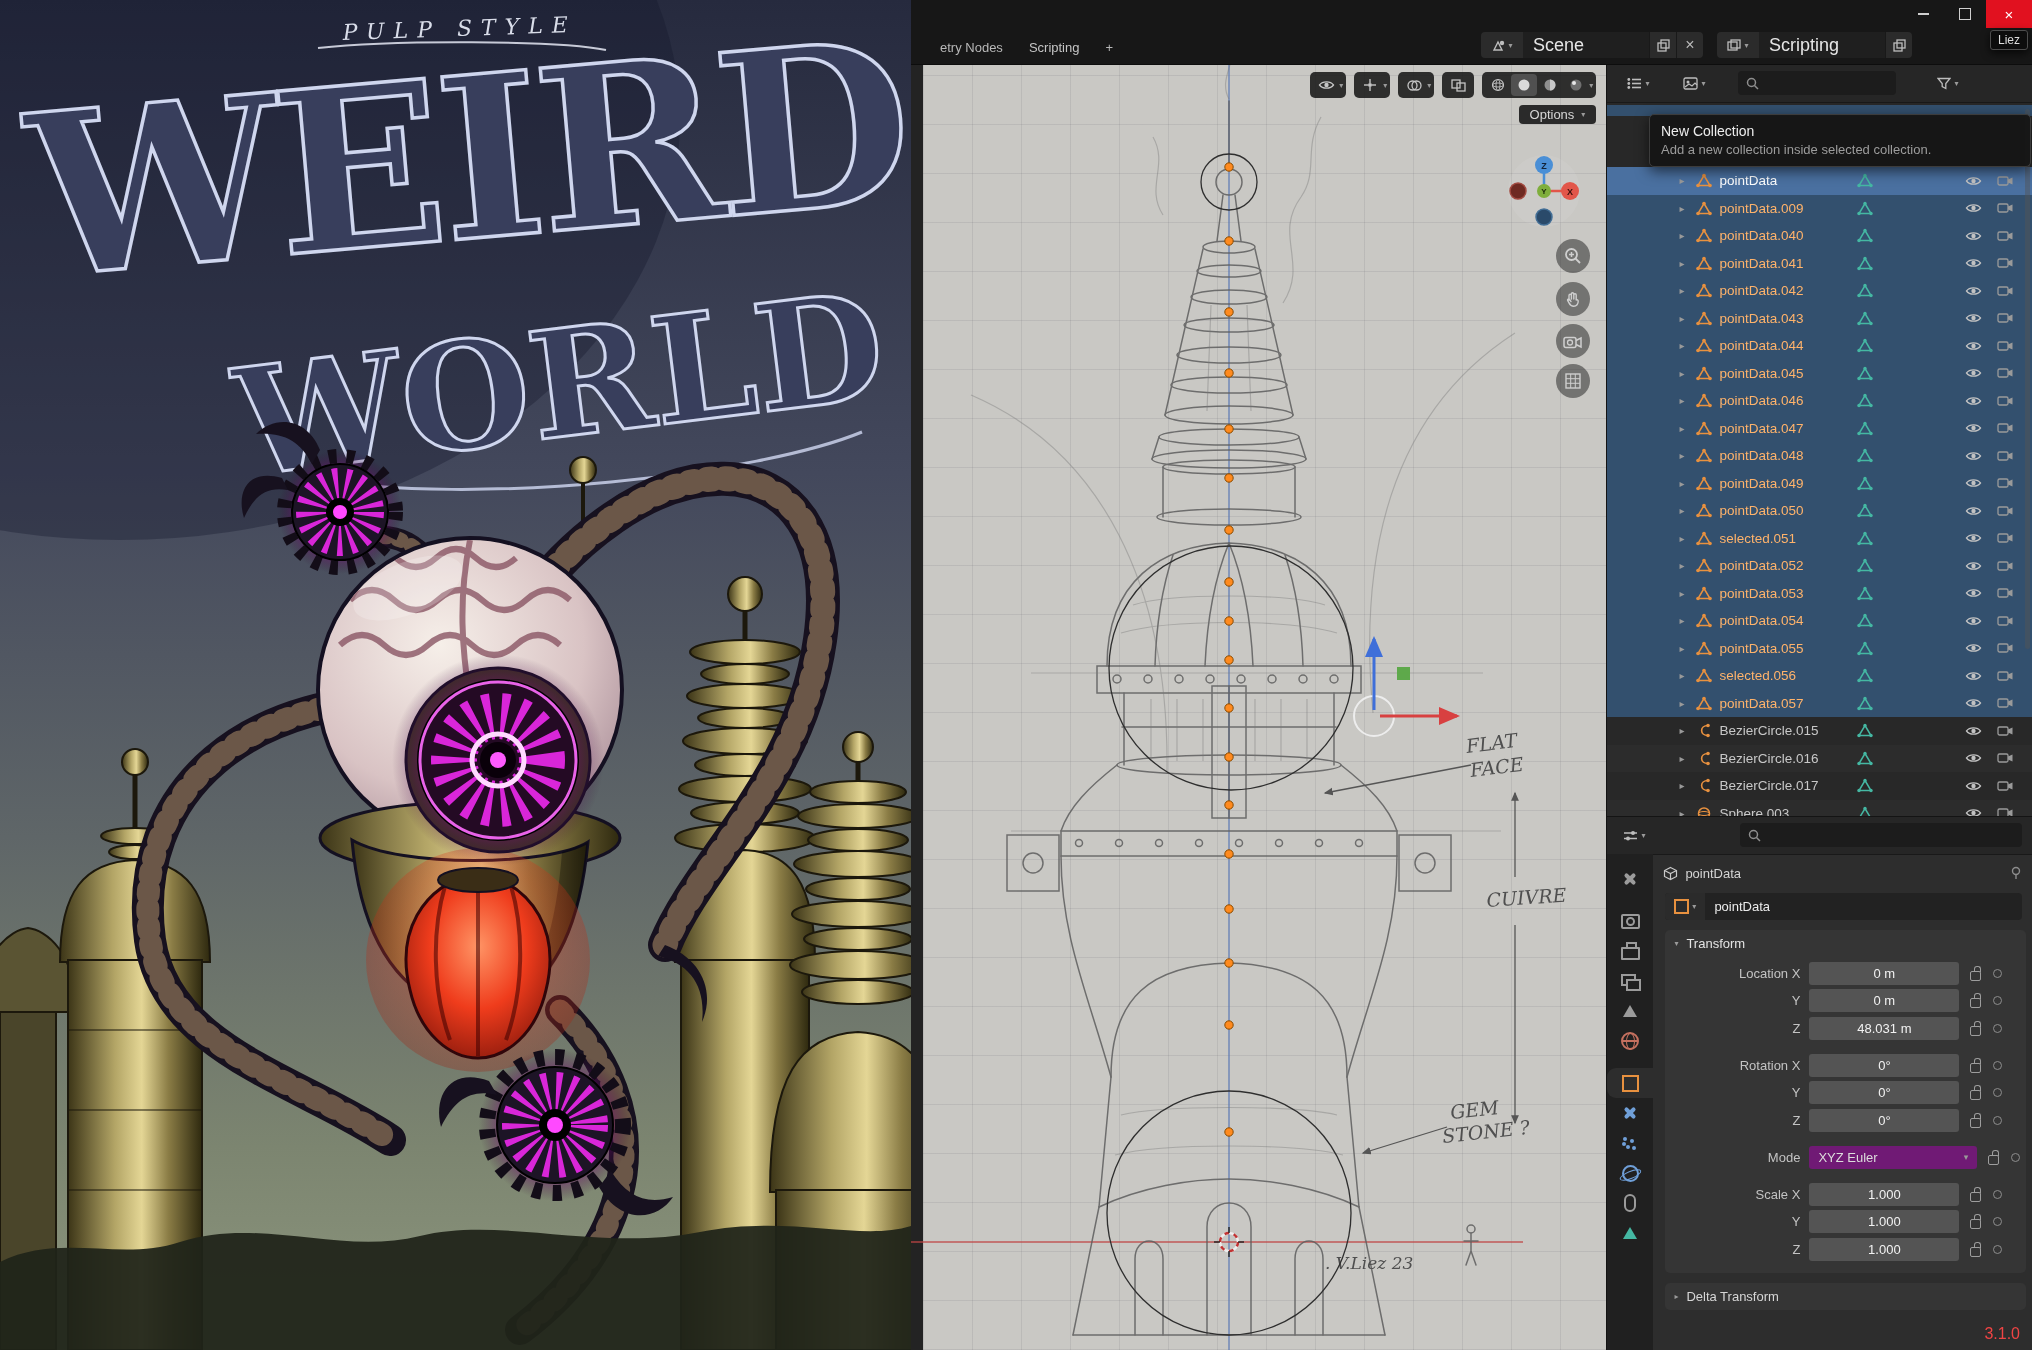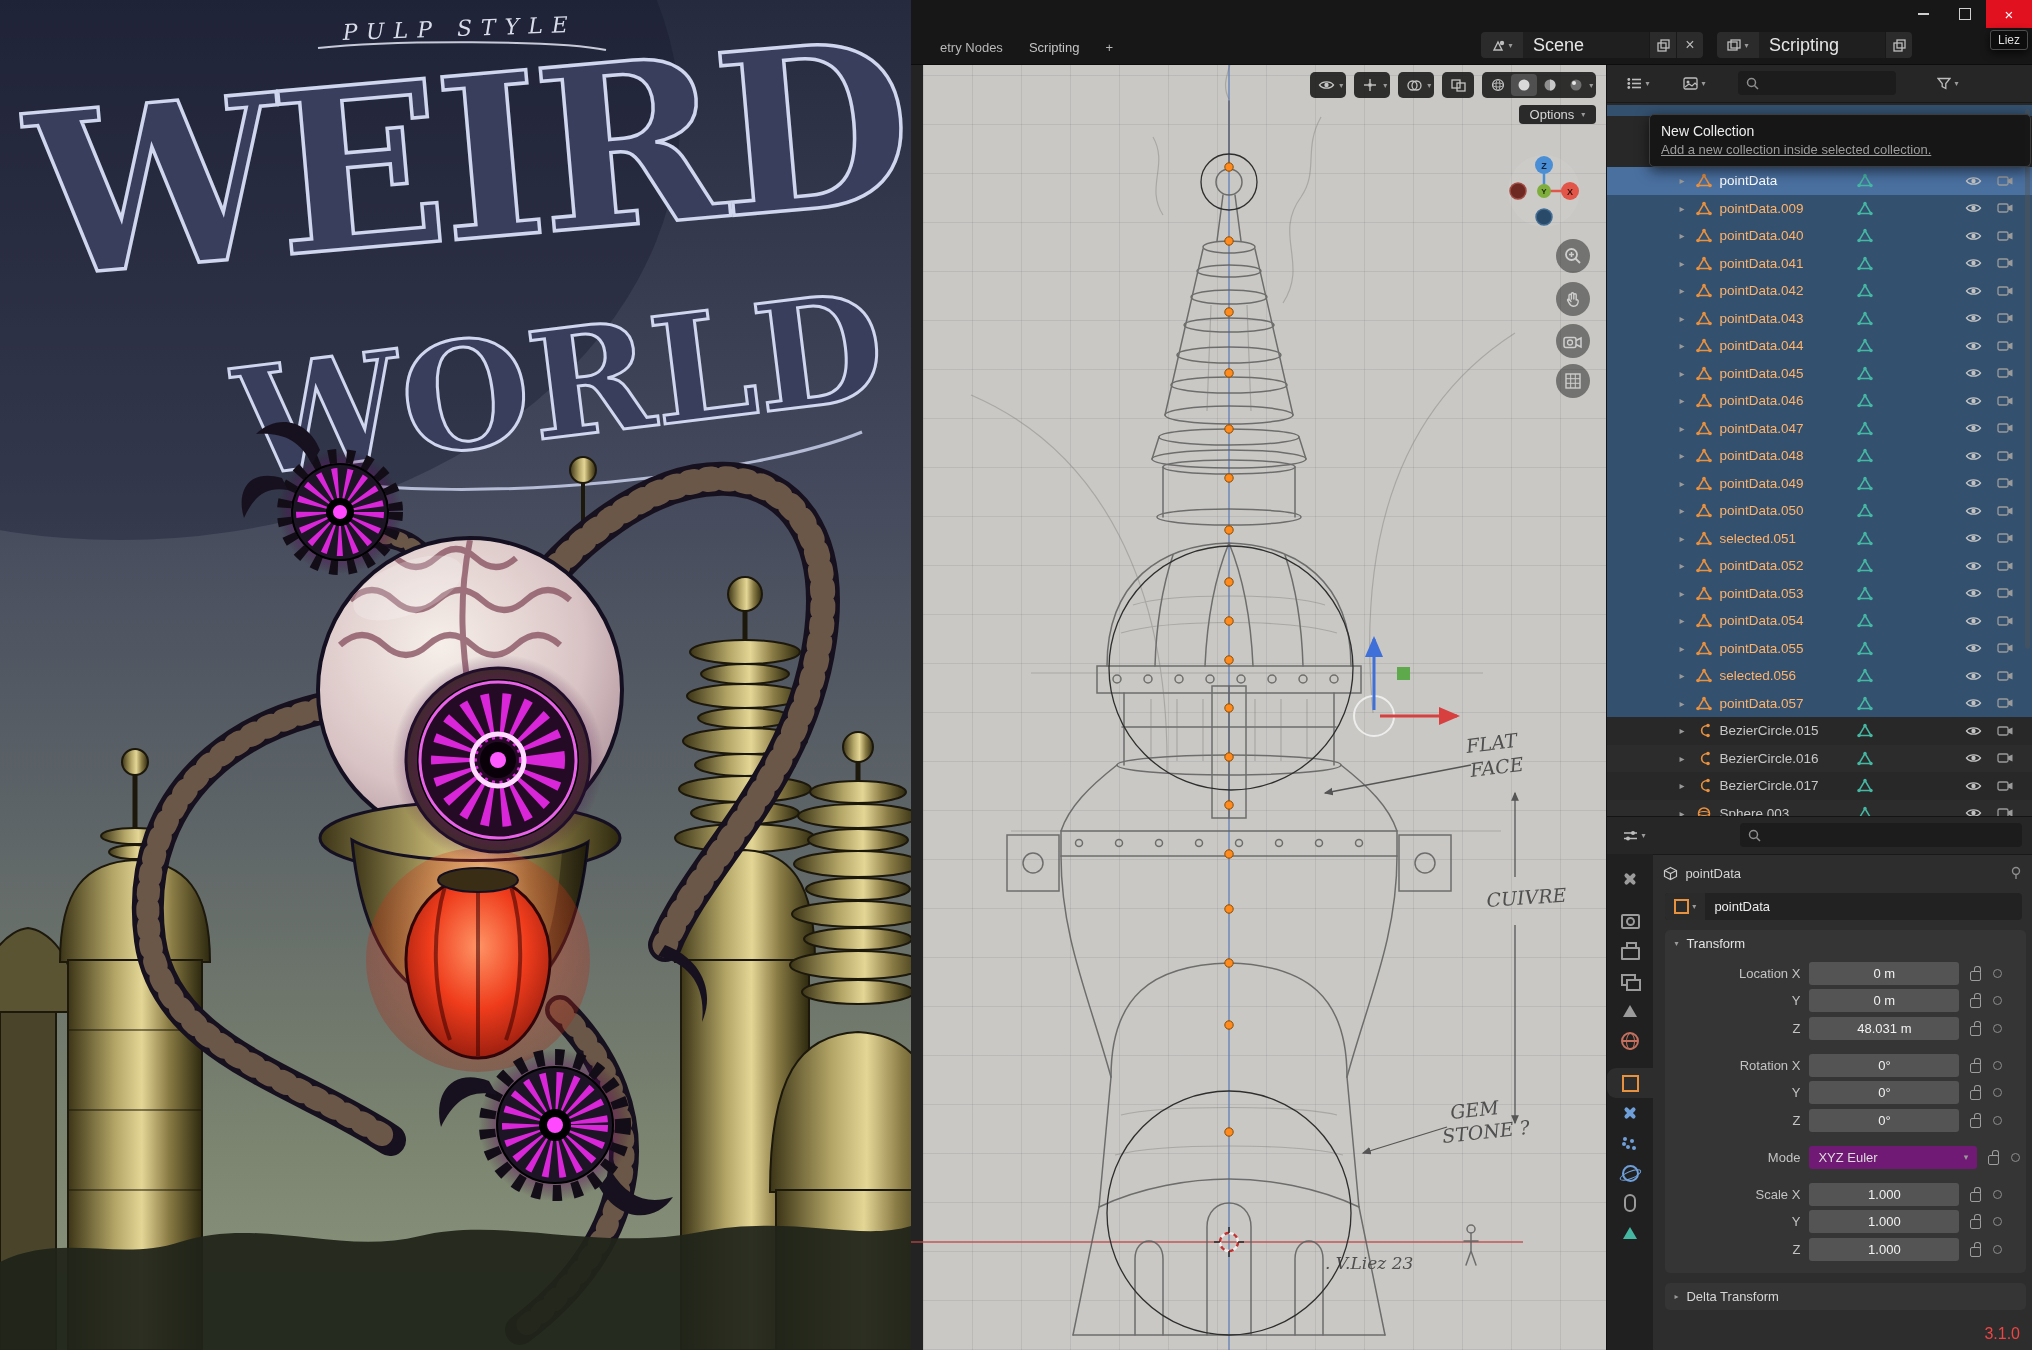--- a/index.html
+++ b/index.html
@@ -125,21 +125,21 @@
   .lk{position:relative;width:9px;height:8px;border:1.5px solid currentColor;border-radius:2px;display:block;margin-top:5px;}
   .lk::before{content:"";position:absolute;top:-6px;left:3px;width:5px;height:5px;border:1.5px solid currentColor;border-bottom:none;border-radius:3px 3px 0 0;}
   .tdot{width:16px;display:flex;justify-content:center;}
   .dot{width:7px;height:7px;border:1.5px solid #8d8d8d;border-radius:50%;display:block;}
   .delta{margin:10px 6px 0 2px;background:#353535;border-radius:5px;height:27px;display:flex;align-items:center;gap:8px;padding:0 9px;color:#d6d6d6;}
   .version{position:absolute;right:12px;bottom:7px;color:#ef4444;font-size:16px;}
 
   .tooltip-nc{position:absolute;left:738px;top:114px;width:358px;background:rgba(22,22,22,.97);border:1px solid #3c3c3c;
               border-radius:5px;padding:8px 11px 9px;z-index:50;box-shadow:0 4px 14px rgba(0,0,0,.6);}
   .tt-title{font-size:14px;color:#ededed;}
-  .tt-body{font-size:13px;color:#9c9c9c;margin-top:3px;text-decoration:underline;}
+  .tt-body{font-size:13px;color:#9c9c9c;margin-top:3px;}
 </style>
 </head>
 <body>
 
 <div class="screen">
 
   <svg class="art" width="911" height="1350" viewBox="0 0 911 1350">
     <defs>
       <linearGradient id="bg" x1="0" y1="0" x2="0" y2="1">
         <stop offset="0" stop-color="#262a3e"></stop>

